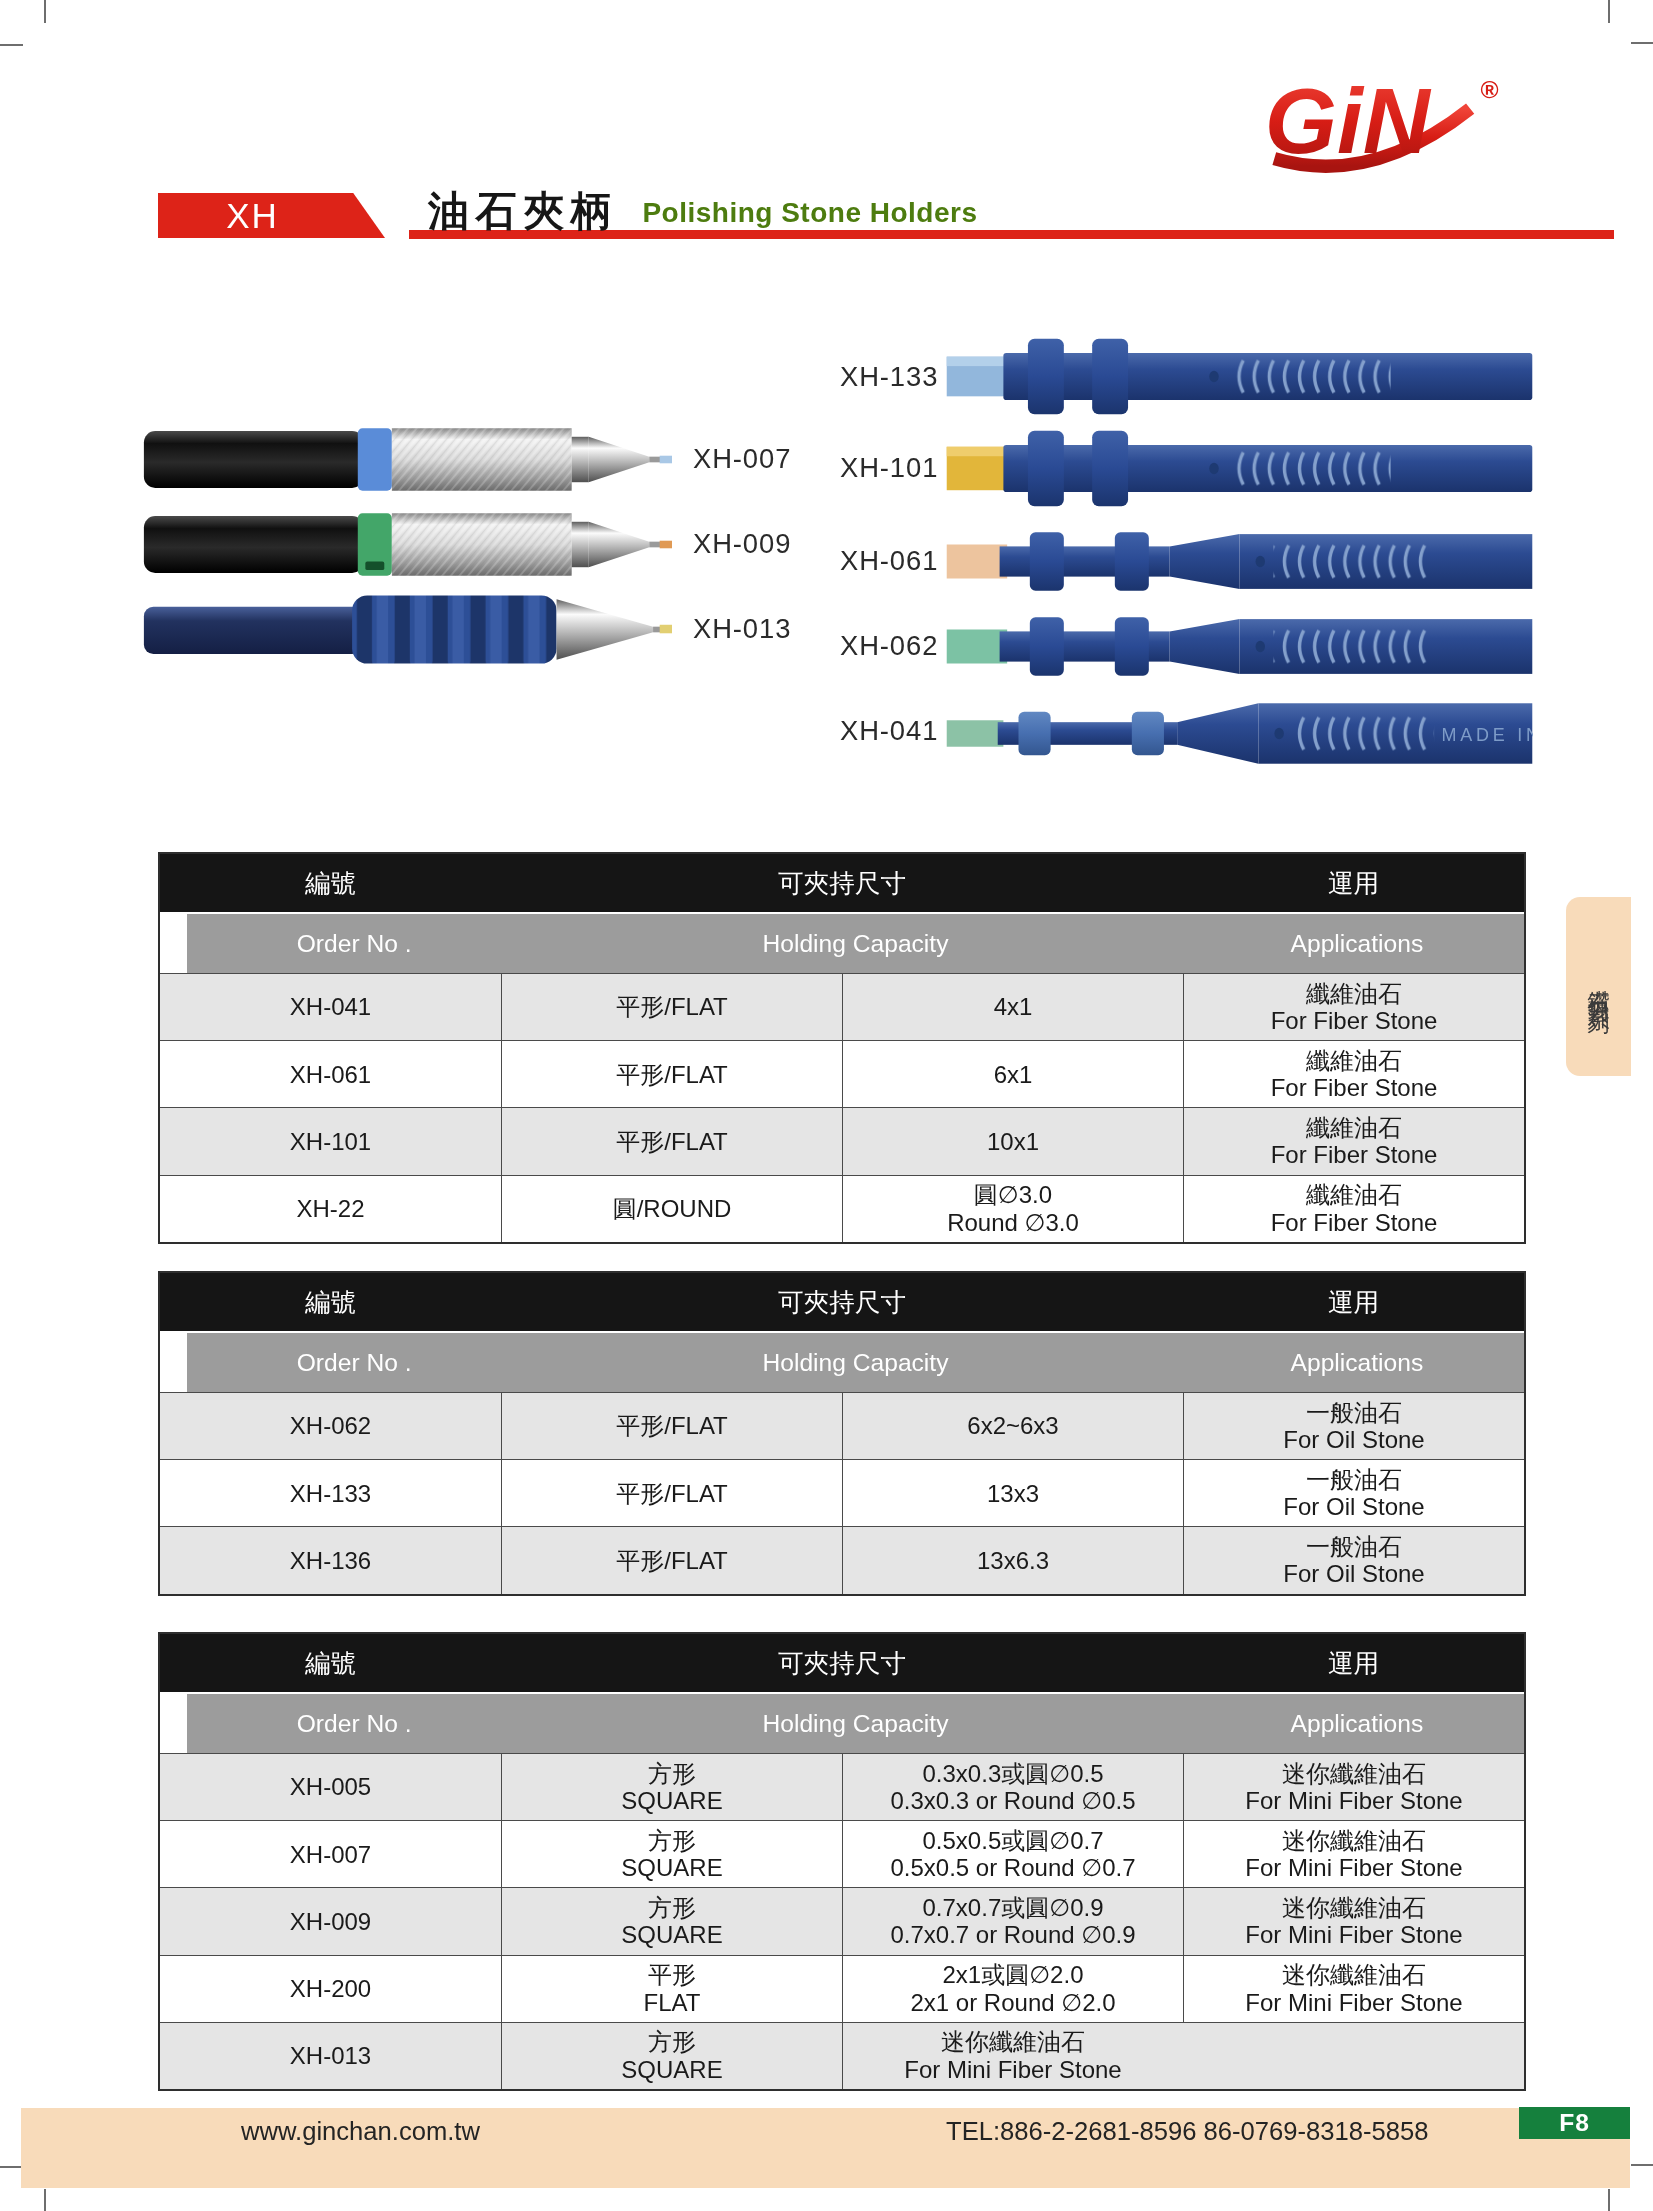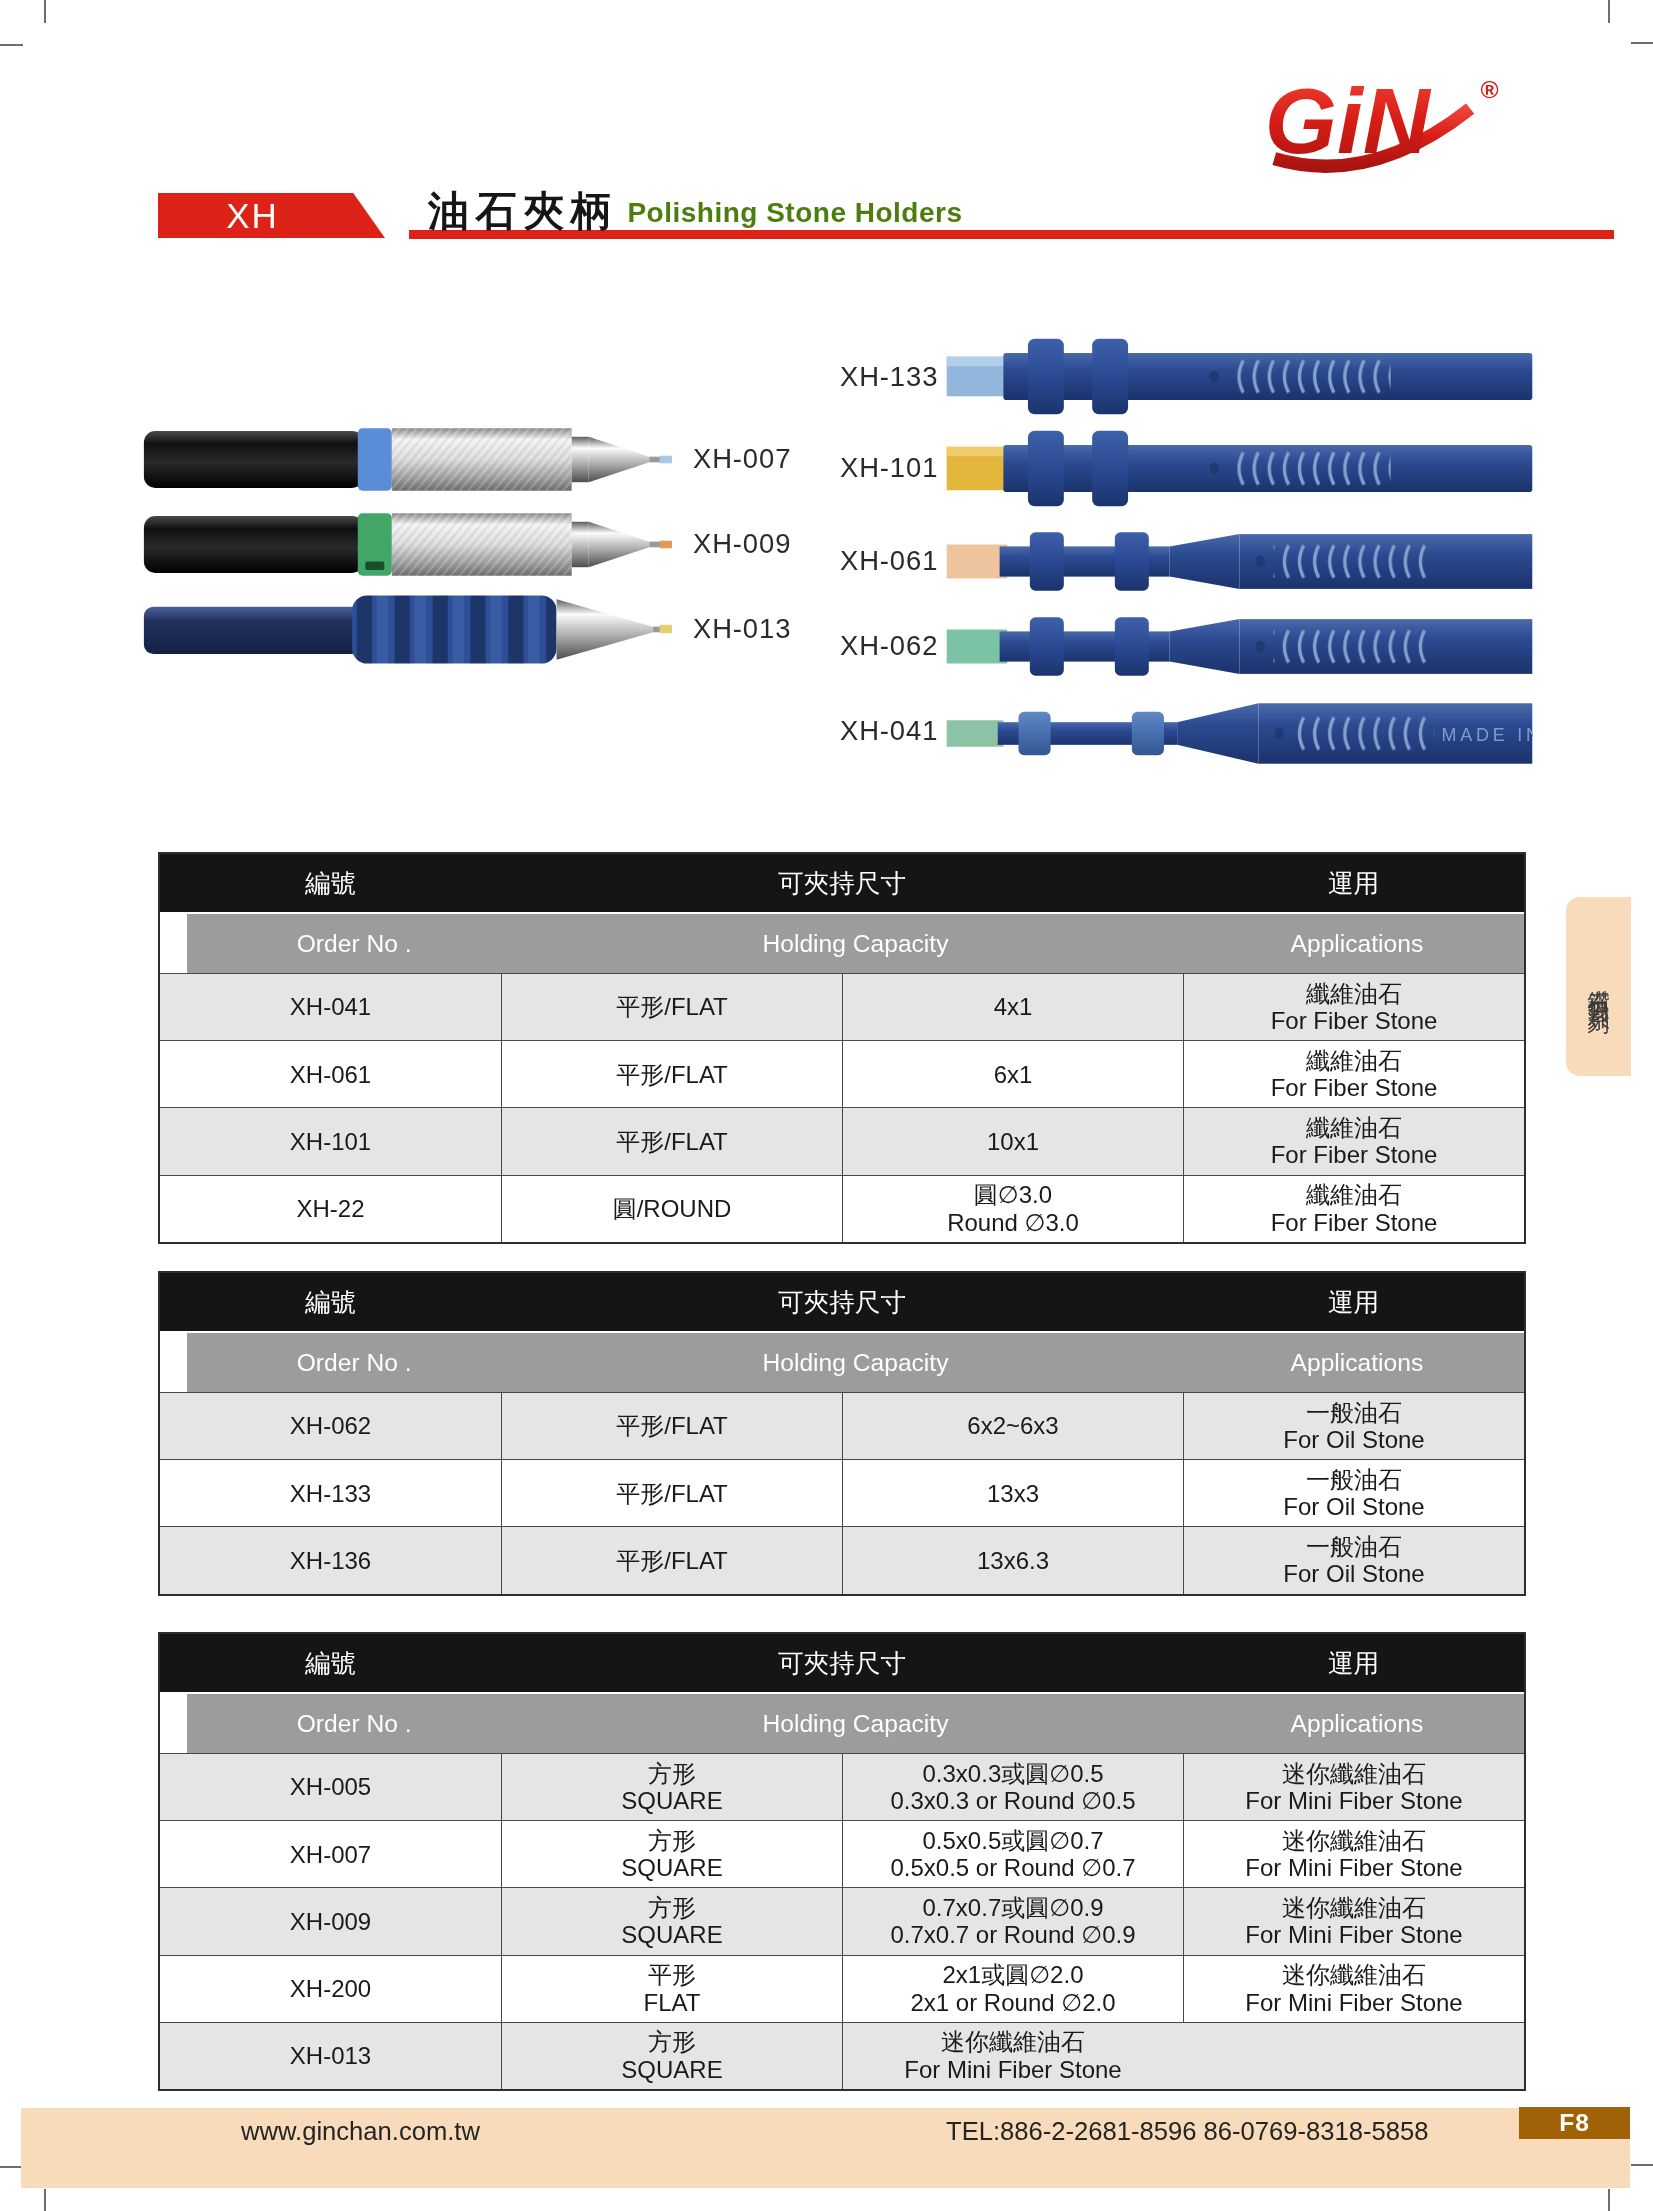--- a/index.html
+++ b/index.html
@@ -12,21 +12,21 @@
 
   
   .logo-wrap{position:absolute;left:1257px;top:66px;width:256px;height:123px;}
 
   
   .title-badge{position:absolute;left:158px;top:193px;width:227px;height:45px;background:#dd2318;
                clip-path:polygon(0 0,86% 0,100% 100%,0 100%);}
   .title-badge span{display:block;width:189px;text-align:center;color:#fff;font-weight:normal;
                     font-size:35px;line-height:45px;letter-spacing:1.9px;}
   .title-underline{position:absolute;left:409px;top:230px;width:1205px;height:8.5px;background:#dd2318;}
-  .title-text{position:absolute;left:428px;top:184px;height:51px;display:flex;align-items:flex-end;gap:9px;}
+  .title-text{position:absolute;left:428px;top:184px;height:51px;display:flex;align-items:flex-end;gap:24px;}
   .title-zh{font-size:41px;font-weight:bold;color:#161616;letter-spacing:6.6px;line-height:47px;}
   .title-en{font-size:28px;font-weight:bold;color:#4d7c0f;line-height:38px;padding-bottom:2.8px;letter-spacing:0.5px;}
 
   
   .prod-label{position:absolute;font-size:27.4px;color:#2a2a2a;letter-spacing:0.9px;}
 
   
   .ptable{position:absolute;left:158px;width:1364px;border:2.8px solid #2e2e2e;background:#fff;}
   .thz{height:58px;background:#151515;display:grid;grid-template-columns:25% 50% 25%;
        align-items:center;text-align:center;color:#fff;font-size:25.6px;}
@@ -45,21 +45,21 @@
 
   
   .side-tab{position:absolute;left:1566px;top:897px;width:65px;height:179px;background:#f8dbba;
             border-radius:14px 0 0 14px;display:flex;align-items:center;justify-content:center;}
   .side-tab span{writing-mode:vertical-rl;font-size:22px;color:#3a3a3a;letter-spacing:4.7px;}
 
   
   .footer-bar{position:absolute;left:21px;top:2108px;width:1609px;height:80px;background:#f8dbba;}
   .footer-site{position:absolute;left:241px;top:2117px;font-size:25.6px;color:#242424;}
   .footer-tel{position:absolute;left:946px;top:2117px;font-size:25.6px;color:#242424;}
-  .page-badge{position:absolute;left:1519px;top:2107px;width:111px;height:32px;background:#a16207;
+  .page-badge{position:absolute;left:1519px;top:2107px;width:111px;height:32px;background:#15803d;
               display:flex;align-items:center;justify-content:center;}
   .page-badge span{color:#fff;font-weight:bold;font-size:24.6px;letter-spacing:0.9px;}
 
   svg text{font-family:"Liberation Sans","DejaVu Sans",sans-serif;}
 </style>
 </head>
 <body>
 
 <div class="page">
 

